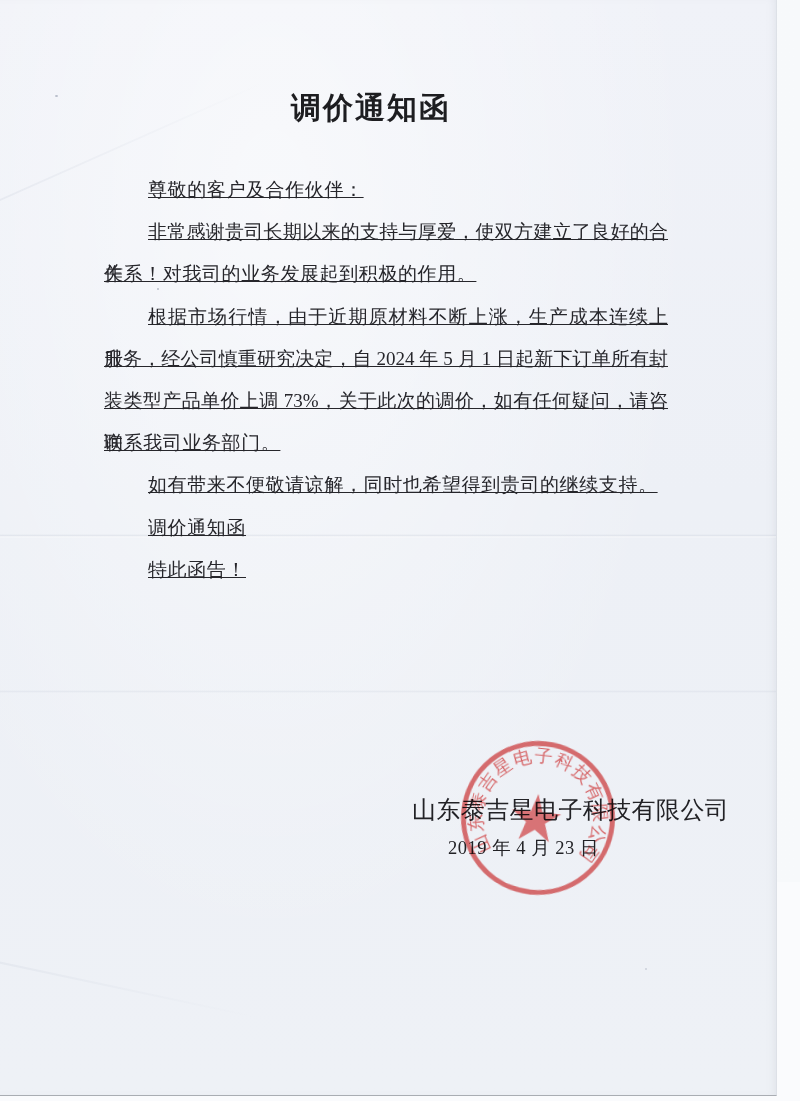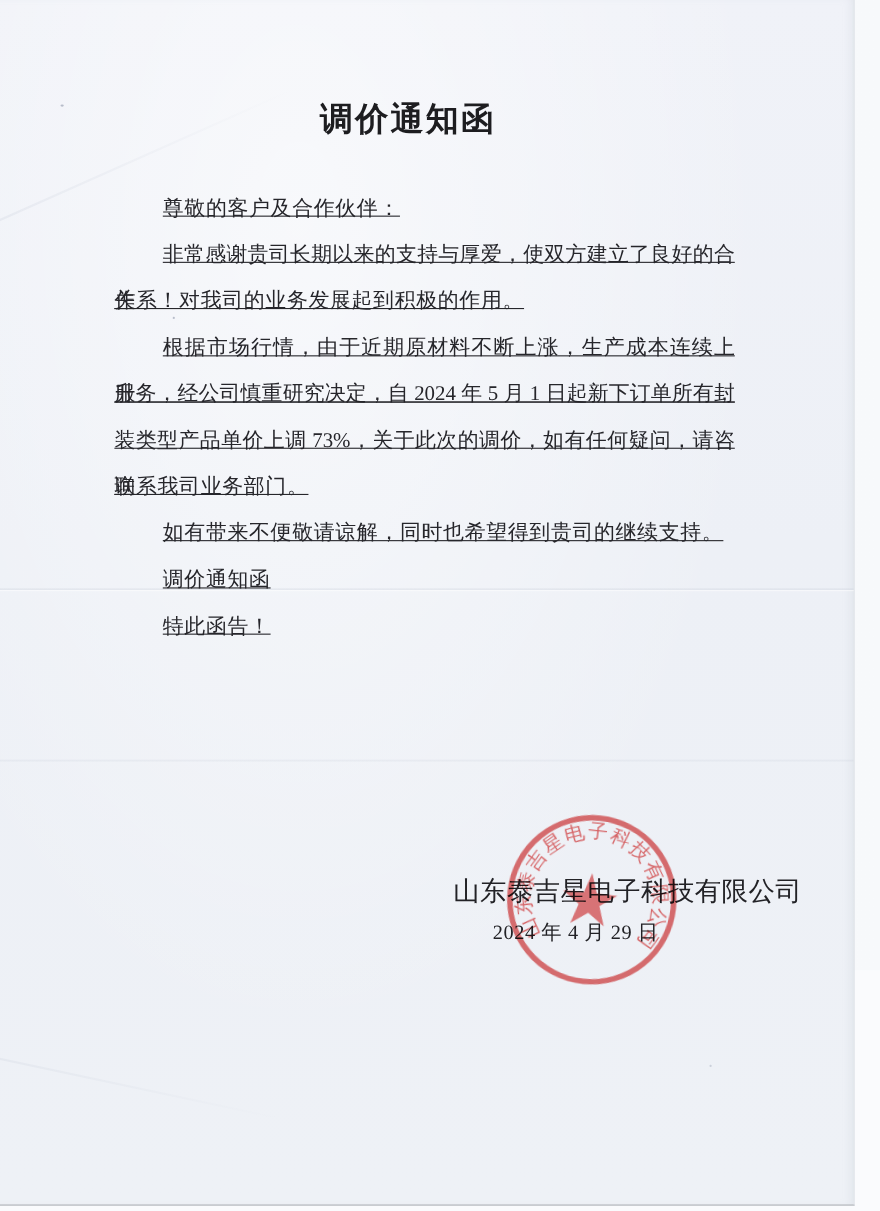--- a/index.html
+++ b/index.html
@@ -94,21 +94,21 @@
       <div class="line indent justify">根据市场行情，由于近期原材料不断上涨，生产成本连续上升，</div>
       <div class="line justify">服务，经公司慎重研究决定，自 2024 年 5 月 1 日起新下订单所有封</div>
       <div class="line justify">装类型产品单价上调 73%，关于此次的调价，如有任何疑问，请咨询</div>
       <div class="line">联系我司业务部门。</div>
       <div class="line indent">如有带来不便敬请谅解，同时也希望得到贵司的继续支持。</div>
       <div class="line indent">调价通知函</div>
       <div class="line indent">特此函告！</div>
     </div>
 
     <div class="sig-company">山东泰吉星电子科技有限公司</div>
-    <div class="sig-date">2024 年 4 月 29 日</div>
+    <div class="sig-date">2019 年 4 月 23 日</div>
 
     <div class="stamp">
       <svg width="180" height="180" viewBox="0 0 180 180">
         <defs>
           <filter id="inkblur" x="-10%" y="-10%" width="120%" height="120%">
             <feGaussianBlur stdDeviation="0.65"></feGaussianBlur>
           </filter>
           <path id="sealArc" d="M 44.1 122.1 A 56 56 0 1 1 135.9 122.1" fill="none"></path>
         </defs>
         <g filter="url(#inkblur)">

